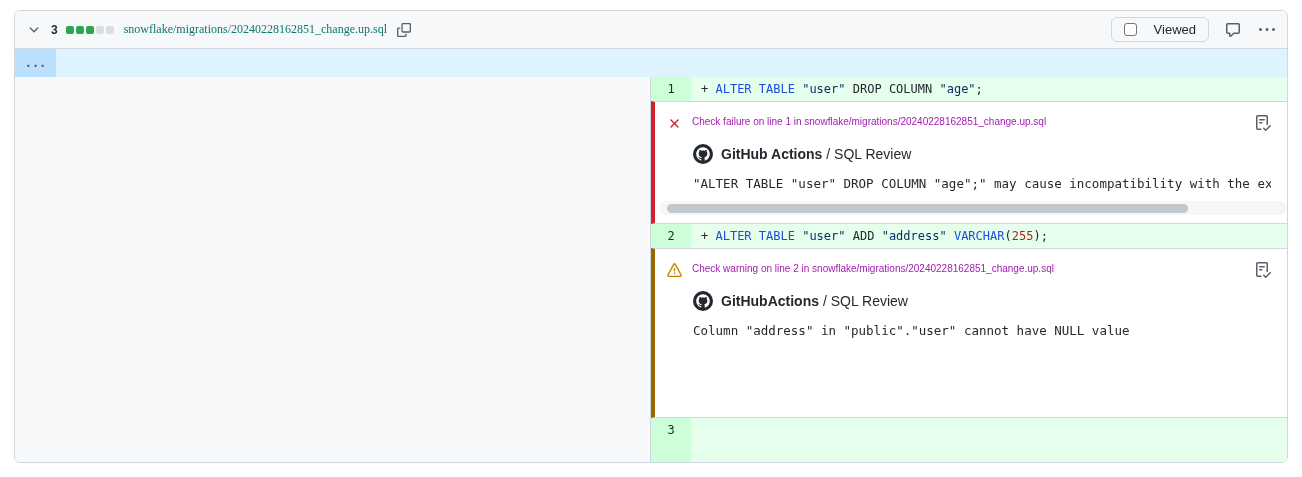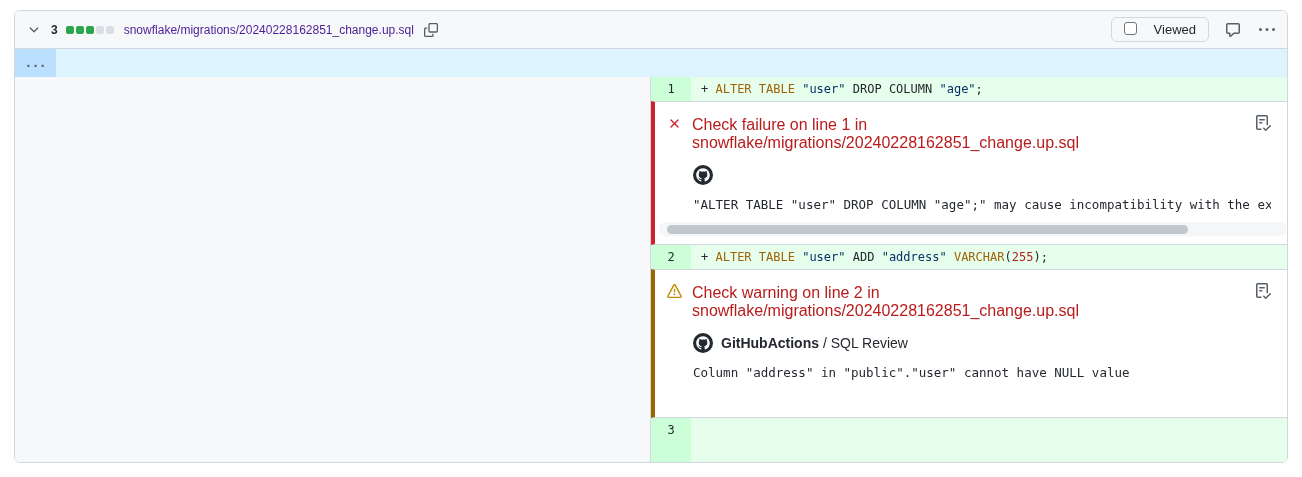--- a/index.html
+++ b/index.html
@@ -16,24 +16,24 @@
   .file-header {
     height:38px; display:flex; align-items:center; gap:8px; padding:0 10px;
     background:#f6f8fa; border-bottom:1px solid #d0d7de;
   }
   .icon-btn { background:none; border:none; padding:2px; display:flex; align-items:center; cursor:pointer; color:#57606a; }
   .changed-count { font-size:12px; font-weight:600; color:#24292f; }
   .diffstat { display:flex; gap:2px; margin-right:2px; }
   .sq { width:8px; height:8px; border-radius:2px; }
   .sq.added { background:#2da44e; }
   .sq.neutral { background:#d8dee4; }
-  .file-path { font-family:Liberation Sans, sans-serif; font-size:12px; color:#4c1d95; }
+  .file-path { font-family:Liberation Serif, serif; font-size:12px; color:#0f766e; }
   .header-right { margin-left:auto; display:flex; align-items:center; gap:14px; }
   .viewed-btn {
-    display:flex; gap:17px; padding:4px 12px; font-size:13px; color:#24292f;
+    display:flex; align-items:center; gap:17px; padding:4px 12px; font-size:13px; color:#24292f;
     background:#f6f8fa; border:1px solid #d0d7de; border-radius:6px; cursor:pointer;
     font-family:"Liberation Sans", sans-serif;
   }
   .viewed-checkbox { width:13px; height:13px; border:1px solid #6e7781; border-radius:3px; background:#fff; }
   
   .hunk { height:28px; display:flex; background:#ddf4ff; }
   .hunk-expand {
     width:41px; background:#bbdfff; border:none; cursor:pointer; color:#57606a;
     font-family:"DejaVu Sans Mono", monospace; font-size:12px; font-weight:bold; line-height:20px;
   }
@@ -48,32 +48,32 @@
   .code-row { display:flex; height:24px; flex:none; }
   .code-row.tall { height:44px; }
   .line-num {
     width:40px; flex:none; background:#ccffd8; text-align:center;
     font-family:"DejaVu Sans Mono", monospace; font-size:12px; line-height:24px; color:#24292f; cursor:pointer;
   }
   .code-cell {
     flex:1; background:#e6ffec; font-family:"DejaVu Sans Mono", monospace; font-size:12px;
     line-height:24px; padding-left:10px; white-space:pre; overflow:hidden;
   }
-  .seg-keyword { color:#a16207; }
+  .seg-keyword { color:#1d4ed8; }
   .seg-string  { color:#0a3069; }
   .seg-number  { color:#b91c1c; }
   .seg-plain   { color:#24292f; }
   
   .annotation {
     flex:none; background:#fff; border-top:1px solid #d0d7de; border-bottom:1px solid #d0d7de;
     border-left:4px solid #cf222e; padding:13px 16px 8px 12px; overflow:hidden;
   }
   .annotation.warning { border-left-color:#9a6700; flex:1;padding-left:12px; }
   .ann-header { display:flex; align-items:flex-start; gap:10px; }
-  .ann-title { flex:1; font-size:16px; color:#b91c1c; padding-top:1px; }
+  .ann-title { flex:1; font-size:10px; color:#a21caf; padding-top:1px; }
   .ann-action { color:#57606a; background:none; border:none; padding:0; cursor:pointer; }
   .ann-app { display:flex; align-items:center; gap:8px; margin:13px 0 0 26px; font-size:14px; color:#24292f; }
   .ann-app-suite { font-weight:700; }
   .ann-rule { margin:13px 0 0 26px; font-size:14px; font-weight:700; }
   .annotation.failure .ann-rule { color:#d1242f; }
   .annotation.warning .ann-rule { color:#9a6700; }
   .ann-msg {
     margin:12px 0 0 26px; font-family:"DejaVu Sans Mono", monospace; font-size:12.5px;
     color:#24292f; white-space:pre; overflow:hidden;
   }
@@ -169,20 +169,21 @@
         </div>
         <div class="ann-app">
           <span class="avatar">
             <svg width="20" height="20" viewBox="0 0 16 16">
                 <circle cx="8" cy="8" r="8" fill="#24292f"></circle>
                 <g transform="translate(2.56,2.56) scale(0.68)">
                   <path fill="#ffffff" d="M8 0C3.58 0 0 3.58 0 8c0 3.54 2.29 6.53 5.47 7.59.4.07.55-.17.55-.38 0-.19-.01-.82-.01-1.49-2.01.37-2.53-.49-2.69-.94-.09-.23-.48-.94-.82-1.13-.28-.15-.68-.52-.01-.53.63-.01 1.08.58 1.23.82.72 1.21 1.87.87 2.33.66.07-.52.28-.87.51-1.07-1.78-.2-3.64-.89-3.64-3.95 0-.87.31-1.59.82-2.15-.08-.2-.36-1.02.08-2.12 0 0 .67-.21 2.2.82.64-.18 1.32-.27 2-.27s1.36.09 2 .27c1.53-1.04 2.2-.82 2.2-.82.44 1.1.16 1.92.08 2.12.51.56.82 1.27.82 2.15 0 3.07-1.87 3.75-3.65 3.95.29.25.54.73.54 1.48 0 1.07-.01 1.93-.01 2.2 0 .21.15.46.55.38A8.01 8.01 0 0 0 16 8c0-4.42-3.58-8-8-8Z"></path>
                 </g>
               </svg>
           </span>
+          <span><span class="ann-app-suite">GitHub Actions</span> <span>/ </span><span>SQL Review</span></span>
         </div>
         <div class="ann-msg">"ALTER TABLE "user" DROP COLUMN "age";" may cause incompatibility with the existing</div>
         <div class="scroll-track">
           <div class="scroll-thumb"></div>
         </div>
       </div>
 
       <div class="code-row">
         <span class="line-num">2</span>
         <span class="code-cell"><span class="seg-plain">+ </span><span class="seg-keyword">ALTER TABLE</span><span class="seg-plain"> </span><span class="seg-string">"user"</span><span class="seg-plain"> ADD </span><span class="seg-string">"address"</span><span class="seg-plain"> </span><span class="seg-keyword">VARCHAR</span><span class="seg-plain">(</span><span class="seg-number">255</span><span class="seg-plain">);</span></span>

